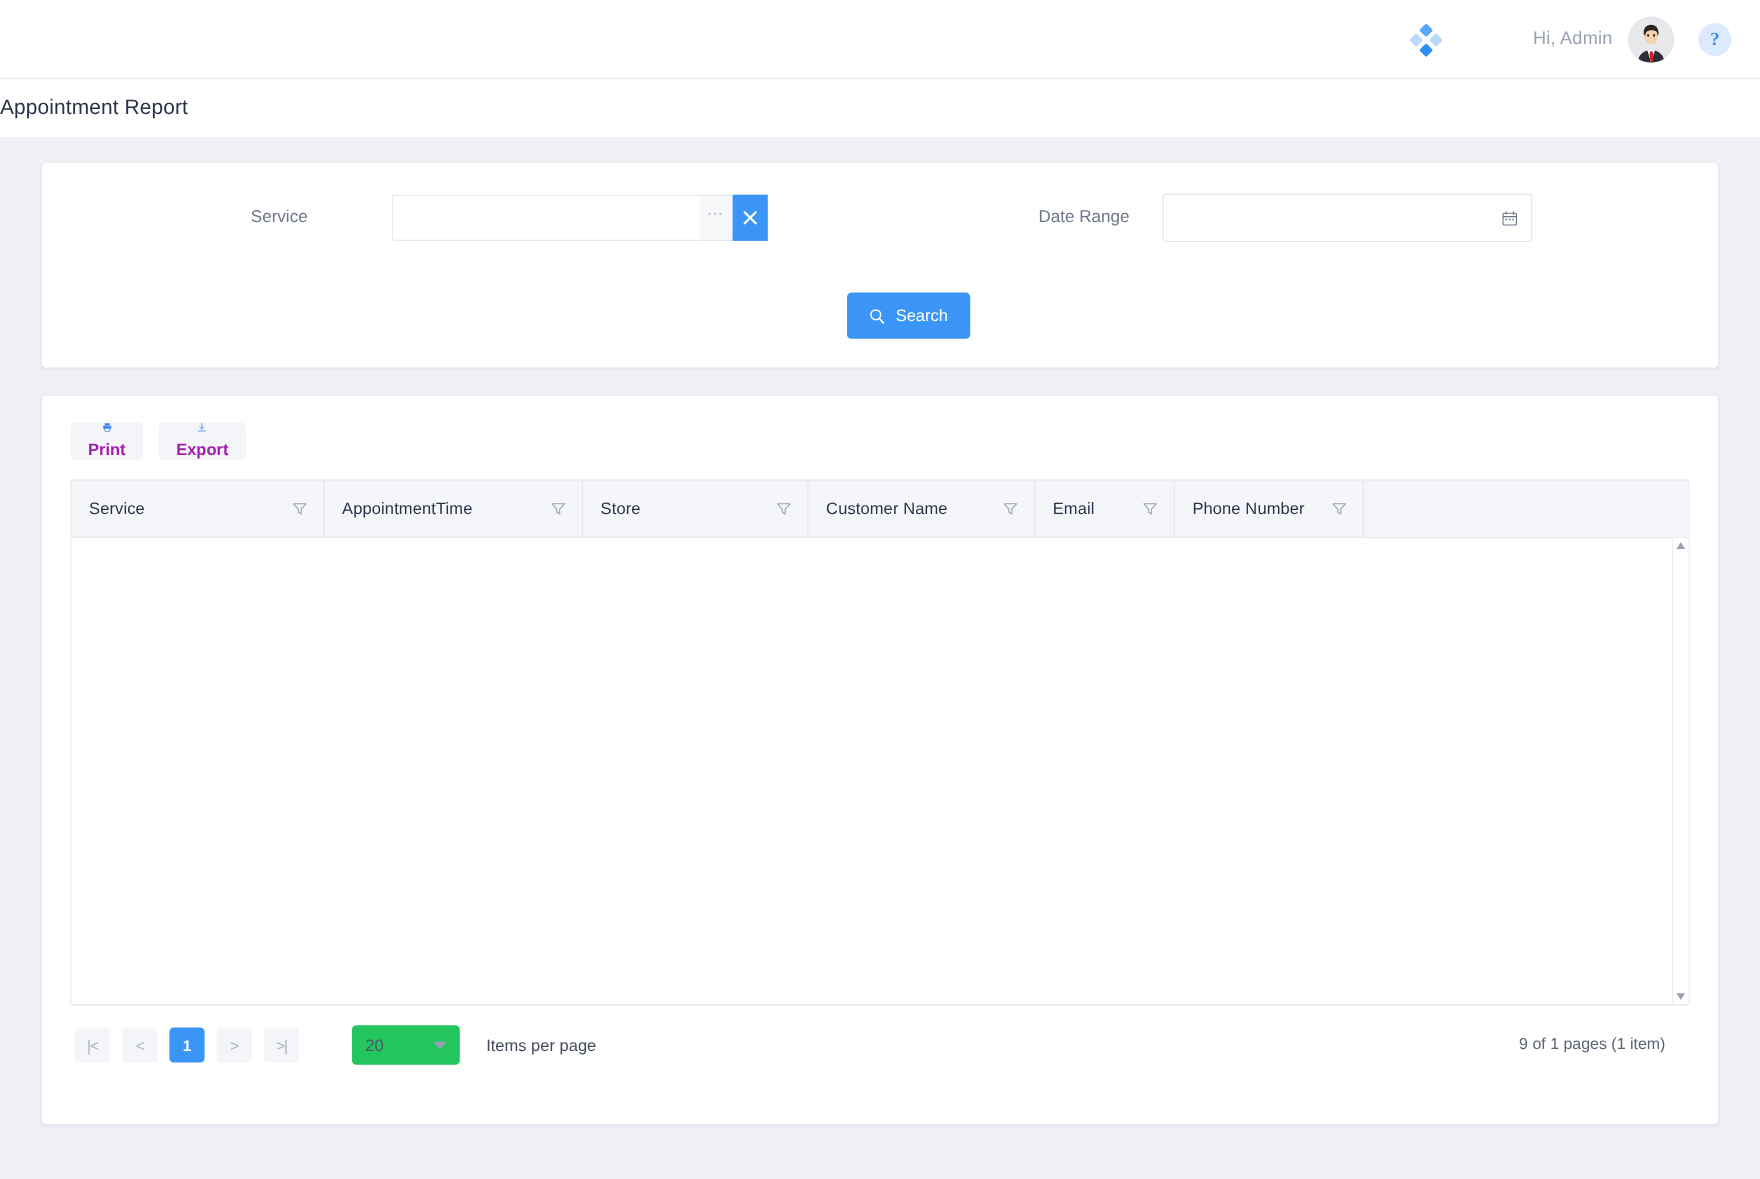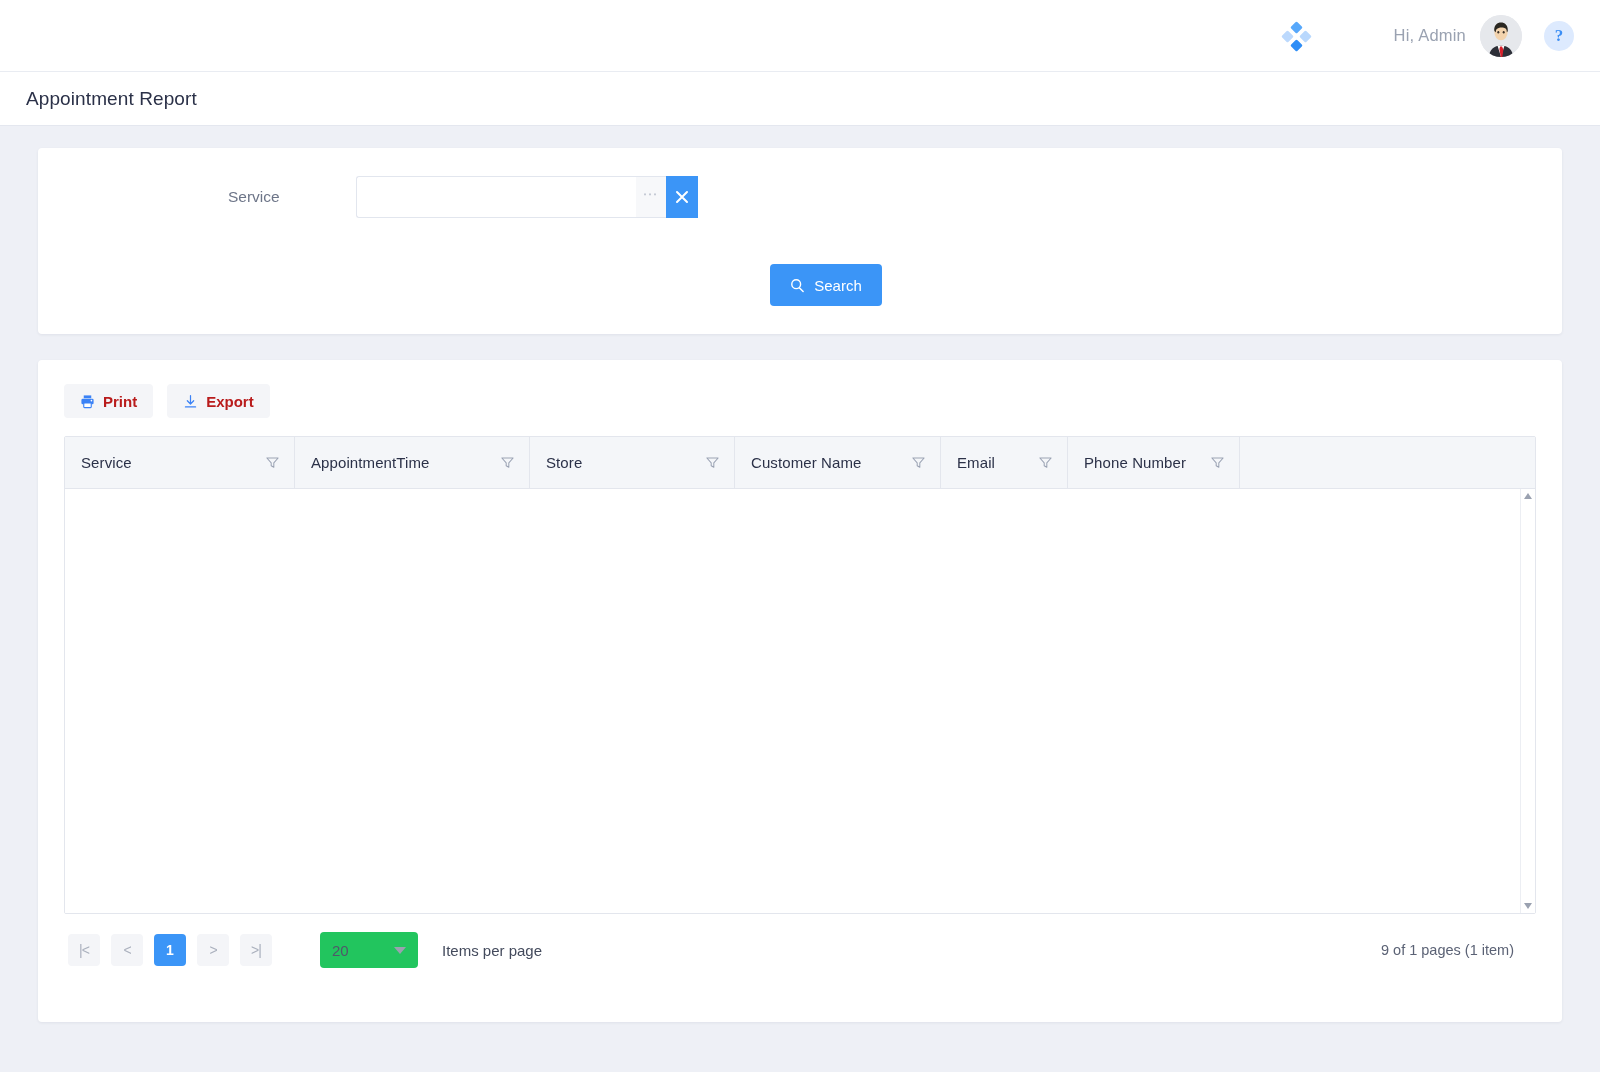--- a/index.html
+++ b/index.html
@@ -65,21 +65,20 @@
     font-weight: 700;
     font-family: "Liberation Serif", serif;
   }
 
   
   .titlebar {
     height: 54px;
     background: #ffffff;
     display: flex;
     align-items: center;
-    padding-left: 26px;
     border-bottom: 1px solid #e4e7ef;
   }
   .page-title {
     font-size: 19px;
     color: #2b3148;
     letter-spacing: .1px;
   }
 
   
   .wrap { padding: 22px 38px 0 38px; }
@@ -190,28 +189,29 @@
     height: 662px;
     position: relative;
   }
   .tool-row { display: flex; gap: 14px; margin-bottom: 18px; }
   .tool-btn {
     background: #f4f5f8;
     border: none;
     border-radius: 4px;
     height: 34px;
     padding: 0 16px;
-    color: #b91c1c;
+    color: #a21caf;
     font-size: 15px;
     font-weight: 700;
     display: flex;
     align-items: center;
     gap: 8px;
     cursor: pointer;
     font-family: "Liberation Sans", sans-serif;
+    flex-direction: column;
   }
   .tool-btn svg { width: 15px; height: 15px; }
 
   .grid {
     border: 1px solid #e3e6ed;
     border-radius: 2px;
     height: 478px;
     display: flex;
     flex-direction: column;
     overflow: hidden;
@@ -356,20 +356,33 @@
         <div class="ellipsis-btn">
           <span>⋯</span>
         </div>
         <div class="clear-btn">
           <svg viewBox="0 0 16 16">
             <path d="M3 3 L13 13 M13 3 L3 13" stroke="#ffffff" stroke-width="2" stroke-linecap="round" fill="none"></path>
           </svg>
         </div>
       </div>
 
+      <div class="date-wrap">
+        <div class="fld-label">Date Range</div>
+        <div class="date-input-box">
+          <svg class="cal-icon" viewBox="0 0 16 16">
+            <rect x="1.5" y="3" width="13" height="11.5" rx="1.3" fill="none" stroke="#6f7688" stroke-width="1.1"></rect>
+            <path d="M1.5 6.3 H14.5" stroke="#6f7688" stroke-width="1.1"></path>
+            <path d="M4.5 1.6 V4 M11.5 1.6 V4" stroke="#6f7688" stroke-width="1.1" stroke-linecap="round"></path>
+            <rect x="4" y="8.4" width="1.6" height="1.4" fill="#6f7688"></rect>
+            <rect x="7.2" y="8.4" width="1.6" height="1.4" fill="#6f7688"></rect>
+            <rect x="10.4" y="8.4" width="1.6" height="1.4" fill="#6f7688"></rect>
+          </svg>
+        </div>
+      </div>
     </div>
 
     <div class="search-row">
       <button class="search-btn">
         <svg viewBox="0 0 16 16">
           <circle cx="6.6" cy="6.6" r="4.7" fill="none" stroke="#ffffff" stroke-width="1.5"></circle>
           <path d="M10.2 10.6 L14 14.4" stroke="#ffffff" stroke-width="1.6" stroke-linecap="round"></path>
         </svg>
         <span>Search</span>
       </button>

